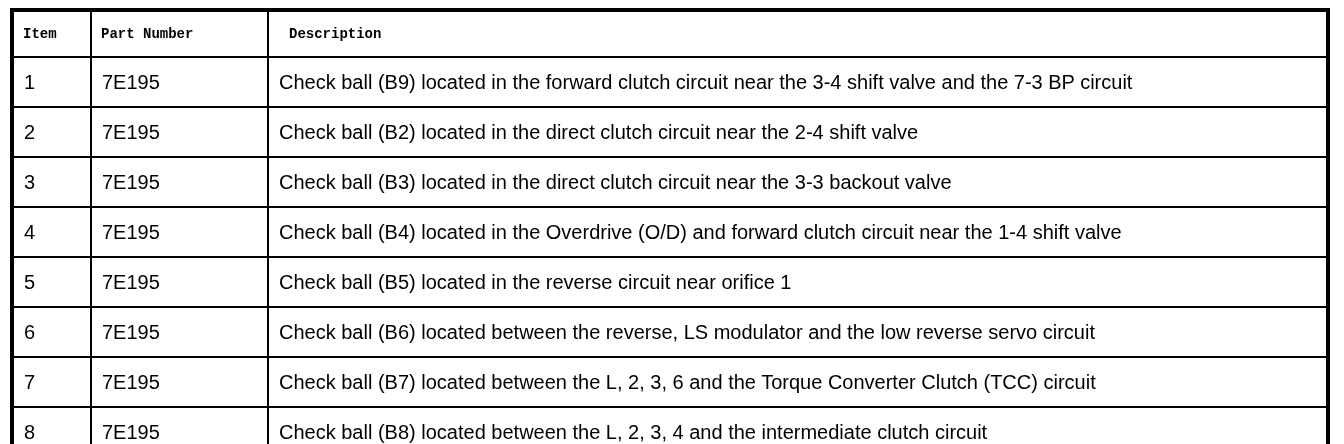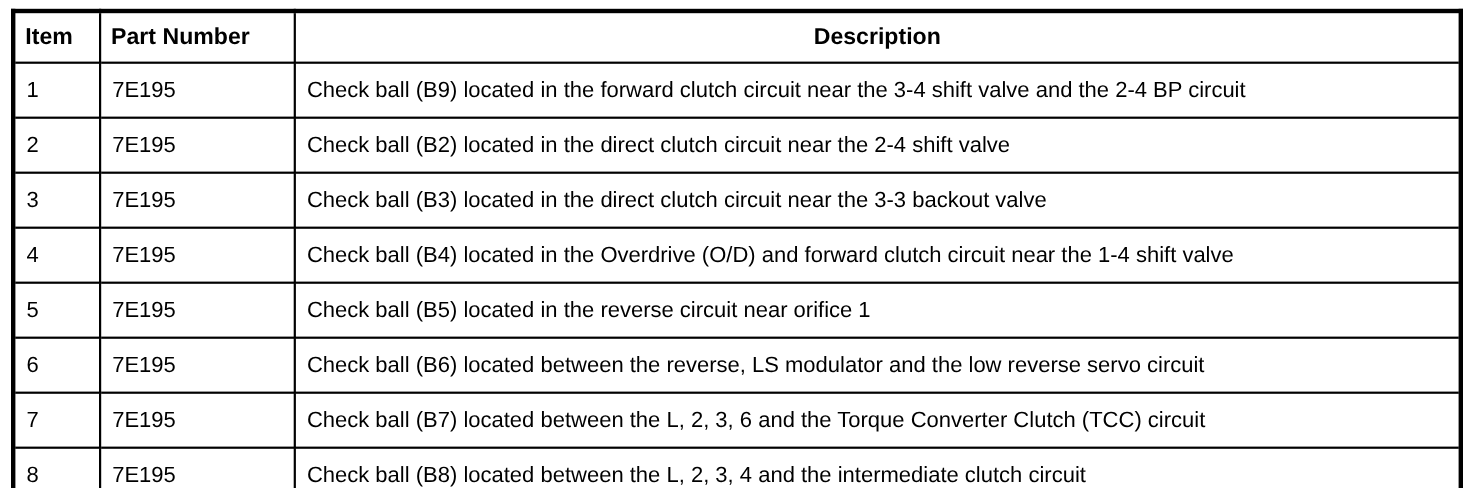--- a/index.html
+++ b/index.html
@@ -21,29 +21,29 @@
     background: #ffffff;
   }
   .parts-table th,
   .parts-table td {
     border: 2px solid #000000;
     vertical-align: middle;
     white-space: nowrap;
     overflow: hidden;
   }
   .parts-table th {
-    font-size: 21px;
+    font-size: 14px;
     font-weight: bold;
     height: 40px;
     text-align: left;
     padding: 2px 6px 2px 9px;
+    font-family: Liberation Mono, monospace;
   }
   .parts-table th.col-description {
-    text-align: center;
-    padding-left: 6px;
+    padding-left: 20px;
   }
   .parts-table td {
     font-size: 20px;
     font-weight: normal;
     height: 44px;
     padding: 2px 6px 2px 10px;
   }
   .col-item { width: 61px; }
   .col-part { width: 160px; margin-left: 16px; }
   .col-description { width: auto; }
@@ -56,21 +56,21 @@
     <tr>
       <th class="col-item">Item</th>
       <th class="col-part">Part Number</th>
       <th class="col-description">Description</th>
     </tr>
   </thead>
   <tbody>
     <tr>
       <td class="col-item">1</td>
       <td class="col-part">7E195</td>
-      <td class="col-description">Check ball (B9) located in the forward clutch circuit near the 3-4 shift valve and the 2-4 BP circuit</td>
+      <td class="col-description">Check ball (B9) located in the forward clutch circuit near the 3-4 shift valve and the 7-3 BP circuit</td>
     </tr>
     <tr>
       <td class="col-item">2</td>
       <td class="col-part">7E195</td>
       <td class="col-description">Check ball (B2) located in the direct clutch circuit near the 2-4 shift valve</td>
     </tr>
     <tr>
       <td class="col-item">3</td>
       <td class="col-part">7E195</td>
       <td class="col-description">Check ball (B3) located in the direct clutch circuit near the 3-3 backout valve</td>

